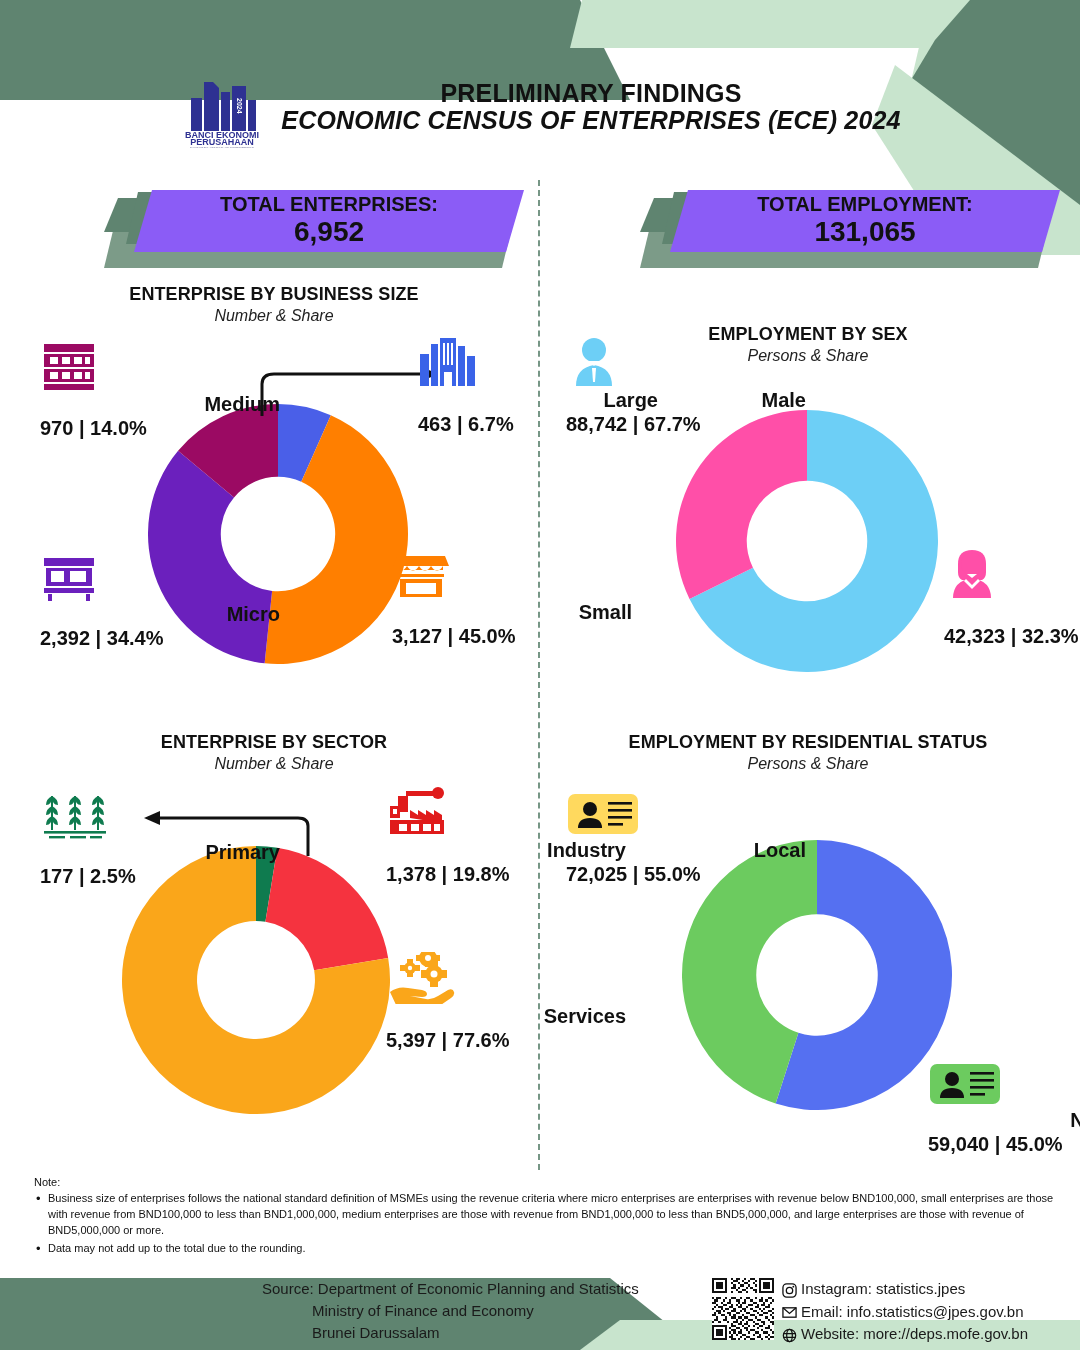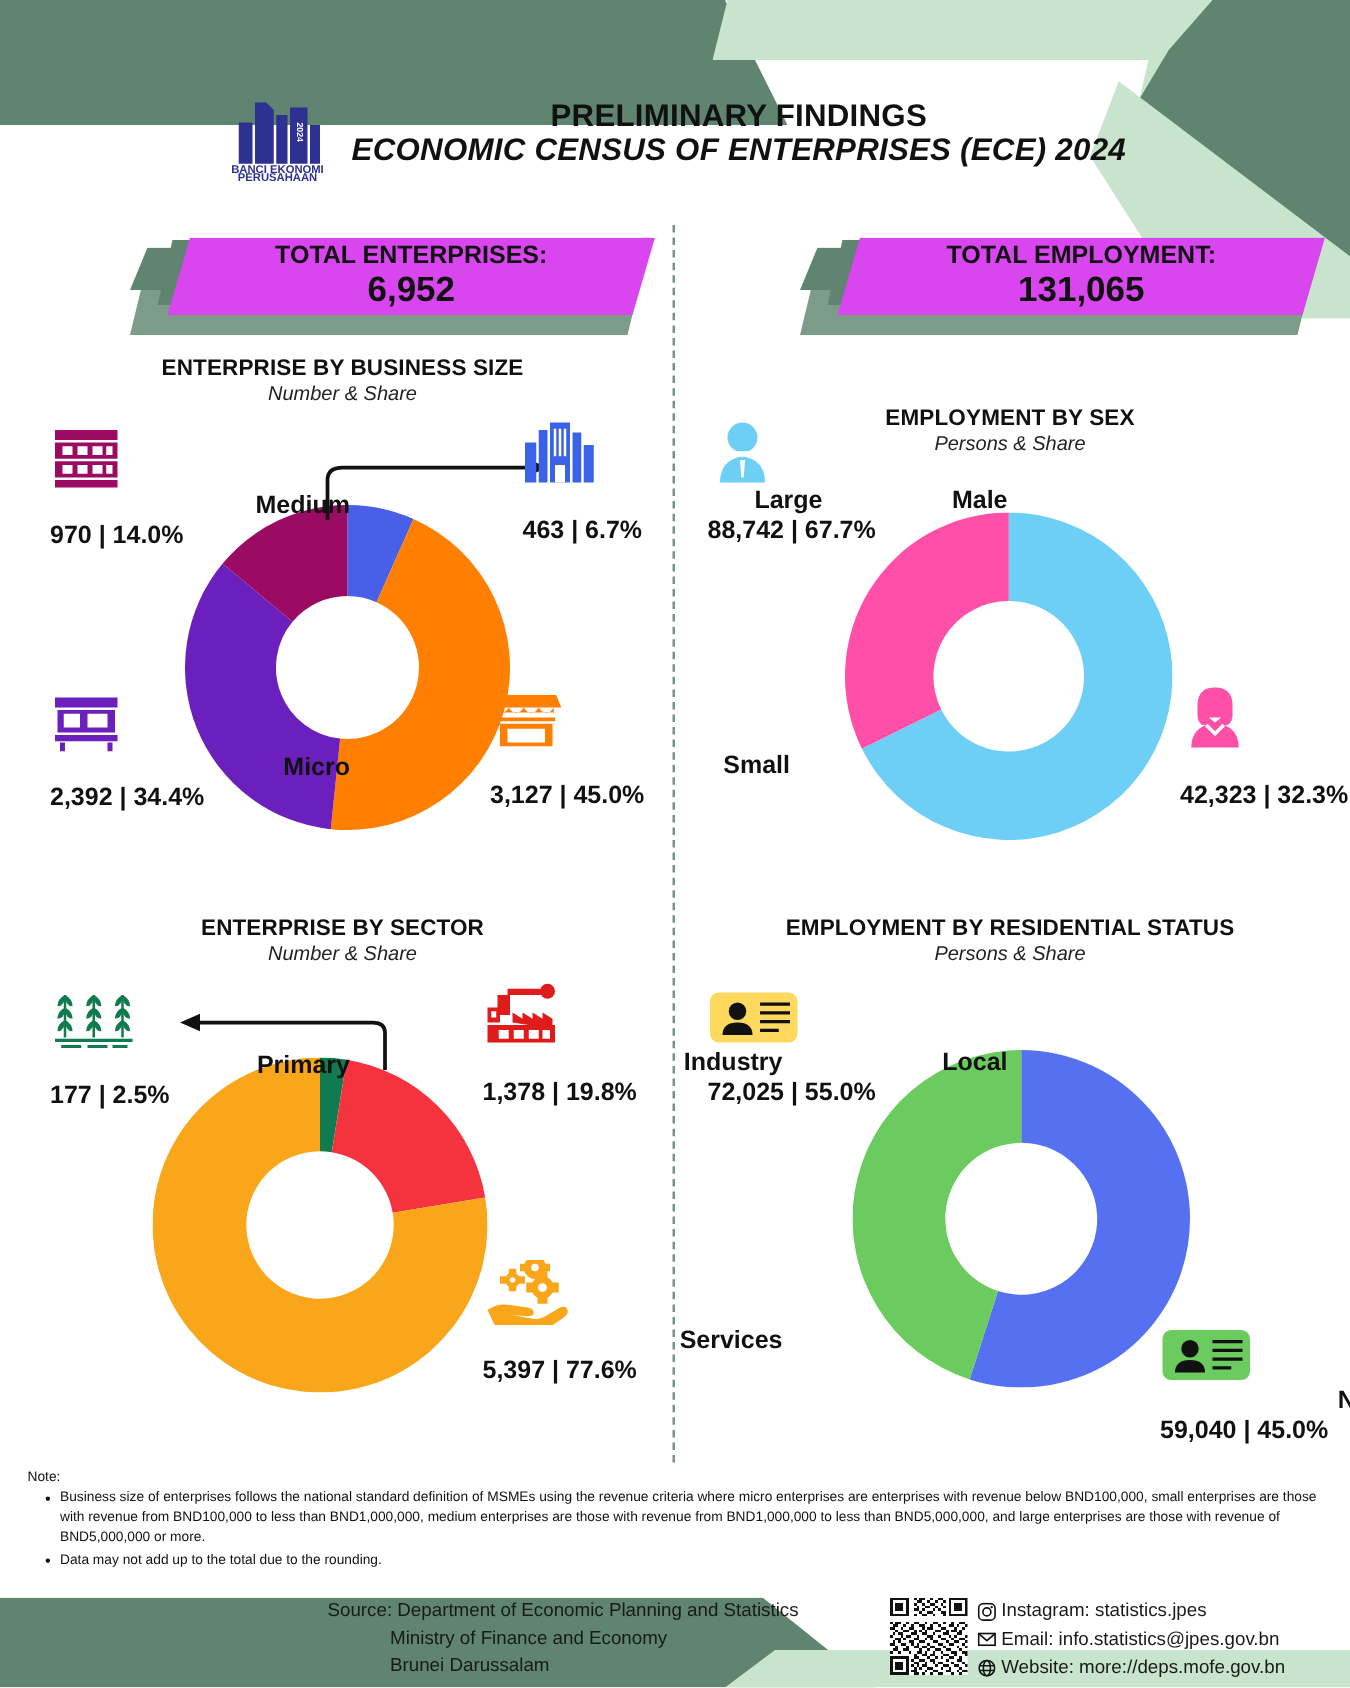--- a/index.html
+++ b/index.html
@@ -74,21 +74,21 @@
   }
   .banner .accent{
     position:absolute;left:0px;top:8px;width:56px;height:34px;background:#5f8470;
     clip-path:polygon(14px 0,56px 0,42px 34px,0 34px);
   }
   .banner .accent2{
     position:absolute;left:22px;top:2px;width:30px;height:52px;background:#5f8470;
     clip-path:polygon(12px 0,30px 0,18px 52px,0 52px);
   }
   .banner .plate{
-    position:absolute;left:30px;top:0;width:390px;height:62px;background:#d946ef;
+    position:absolute;left:30px;top:0;width:390px;height:62px;background:#8b5cf6;
     clip-path:polygon(18px 0, 390px 0, 372px 62px, 0 62px);
     display:flex;flex-direction:column;align-items:center;justify-content:center;
   }
   .banner .plate .b-label{font-size:20px;font-weight:700;color:#111;line-height:1.15;}
   .banner .plate .b-value{font-size:28px;font-weight:700;color:#111;line-height:1.15;}
 
   
   .sec-title{position:absolute;width:460px;text-align:center;}
   .sec-title .t1{font-size:18px;font-weight:700;letter-spacing:.1px;color:#111;}
   .sec-title .t2{font-size:16px;font-style:italic;color:#222;margin-top:2px;}
@@ -99,21 +99,21 @@
   
   .lbl{position:absolute;width:240px;}
   .lbl .ic{height:52px;display:flex;align-items:flex-end;}
   .lbl .n{font-size:20px;font-weight:700;color:#111;line-height:1.2;text-align:right;}
   .lbl .v{font-size:20px;font-weight:700;color:#111;line-height:1.2;white-space:nowrap;}
   .lbl.right{text-align:left;}
   .lbl.left{text-align:left;}
 
   
   #notes{position:absolute;left:22px;top:1176px;width:1040px;}
-  #notes .nt-head{font-size:11px;color:#111;margin-bottom:3px;}
+  #notes .nt-head{font-size:11px;color:#111;margin-bottom:3px;margin-left:12px;}
   #notes ul{margin:0;padding-left:16px;list-style:none;}
   #notes li{font-size:11px;line-height:1.45;color:#111;position:relative;padding-left:10px;margin-bottom:2px;}
   #notes li:before{content:"\2022";position:absolute;left:-2px;top:-1px;font-size:13px;}
 
   
   #footer{position:absolute;left:0;top:1272px;width:1038px;height:78px;}
   #source{position:absolute;left:262px;top:6px;font-size:15px;line-height:1.45;color:#1a1a1a;white-space:pre;}
   #qr{position:absolute;left:712px;top:6px;width:62px;height:62px;}
   #contacts{position:absolute;left:782px;top:6px;font-size:15px;line-height:1.5;color:#1a1a1a;}
   #contacts div{display:flex;align-items:center;gap:4px;white-space:nowrap;}
@@ -398,21 +398,21 @@
           <rect x="25" y="38" width="8" height="7"></rect>
           <rect x="37" y="38" width="8" height="7"></rect>
           <rect x="48" y="38" width="6" height="7"></rect>
       </g>
     </svg>
   </div>
   <div class="n">Industry</div>
   <div class="v">1,378 | 19.8%</div>
 </div>
 
-<div class="lbl right" style="left:386px;top:1008px;">
+<div class="lbl right" style="left:386px;top:952px;">
   <div class="ic">
     <svg width="70" height="52" viewBox="0 0 70 52">
       <g fill="#faa61a">
         <path d="M42 6 m-9 0 a9 9 0 1 0 18 0 a9 9 0 1 0 -18 0z"></path>
         <g>
           <rect x="39" y="-3" width="6" height="6"></rect>
             <rect x="39" y="9" width="6" height="6"></rect>
           <rect x="30" y="3" width="6" height="6"></rect>
             <rect x="48" y="3" width="6" height="6"></rect>
         </g>

